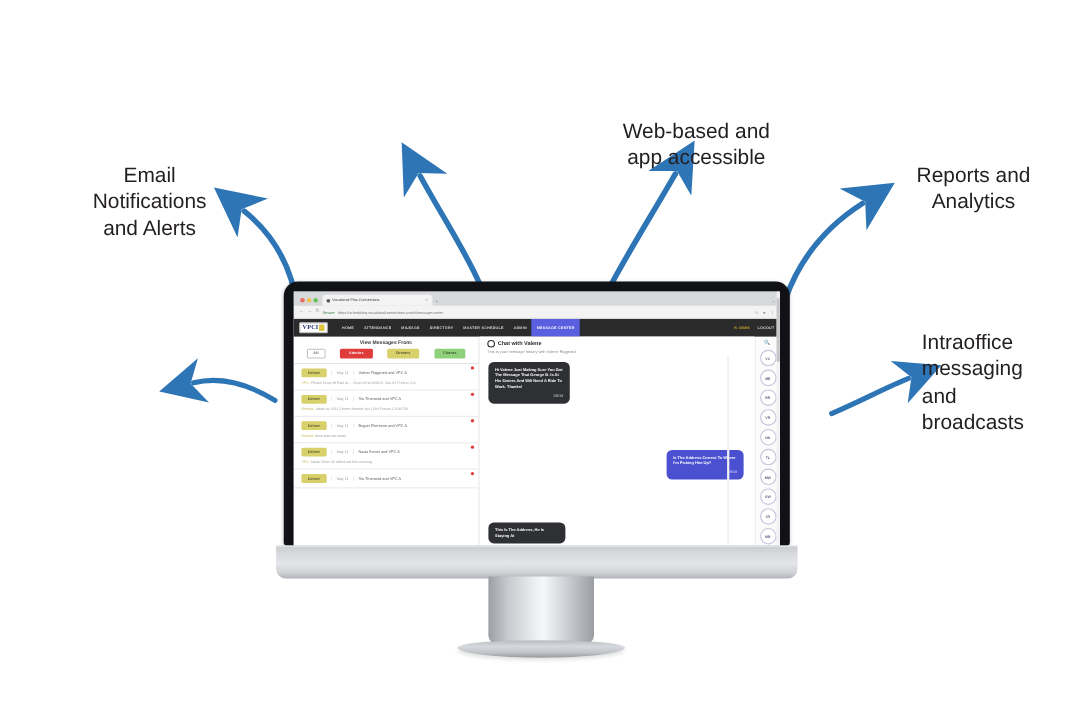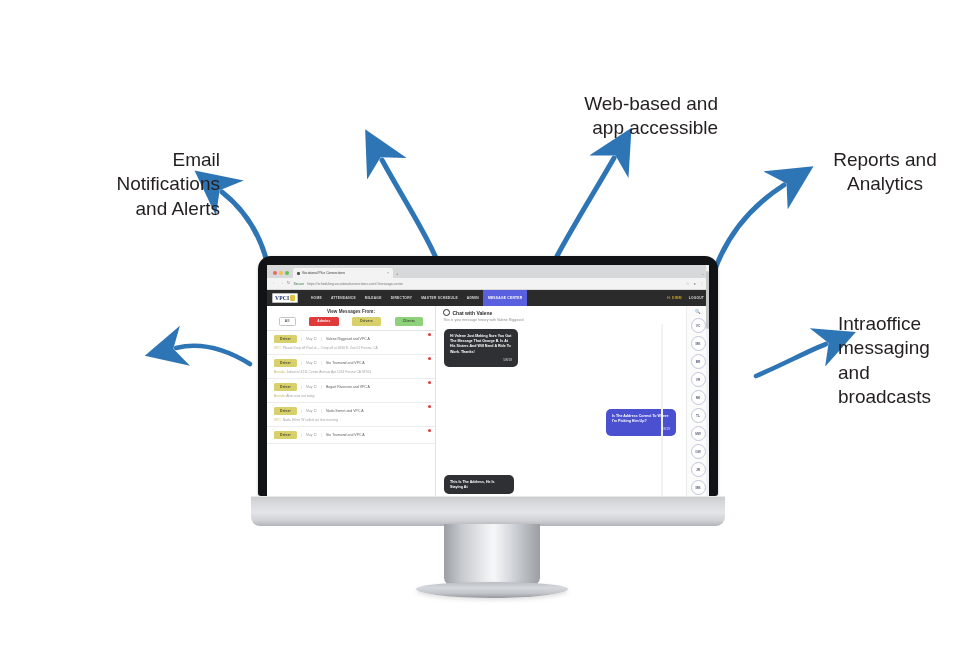--- a/index.html
+++ b/index.html
@@ -22,25 +22,25 @@
   
   .callout {
     position: absolute;
     color: #231f20;
     font-size: 19px;
     line-height: 1.28;
     font-family: "Liberation Sans", sans-serif;
     white-space: pre-line;
   }
   .c-track        { left: 286px; top: 92px;  width: 120px; text-align: center; }
-  .c-web          { left: 548px; top: 92px;  width: 170px; text-align: right; }
-  .c-email        { left: 52px;  top: 148px; width: 168px; text-align: right; }
+  .c-web          { left: 548px; top: 108px;  width: 170px; text-align: center; }
+  .c-email        { left: 52px;  top: 148px; width: 168px; text-align: center; }
   .c-reports      { left: 800px; top: 148px; width: 170px; text-align: center; }
   .c-schedules    { left: 18px;  top: 322px; width: 160px; text-align: right; }
-  .c-intra        { left: 838px; top: 312px; width: 136px; text-align: left; }
+  .c-intra        { left: 838px; top: 300px; width: 136px; text-align: left; }
 
   
   .arrow-layer {
     position: absolute;
     left: 0; top: 0;
     width: 974px; height: 652px;
     pointer-events: none;
   }
 
   

